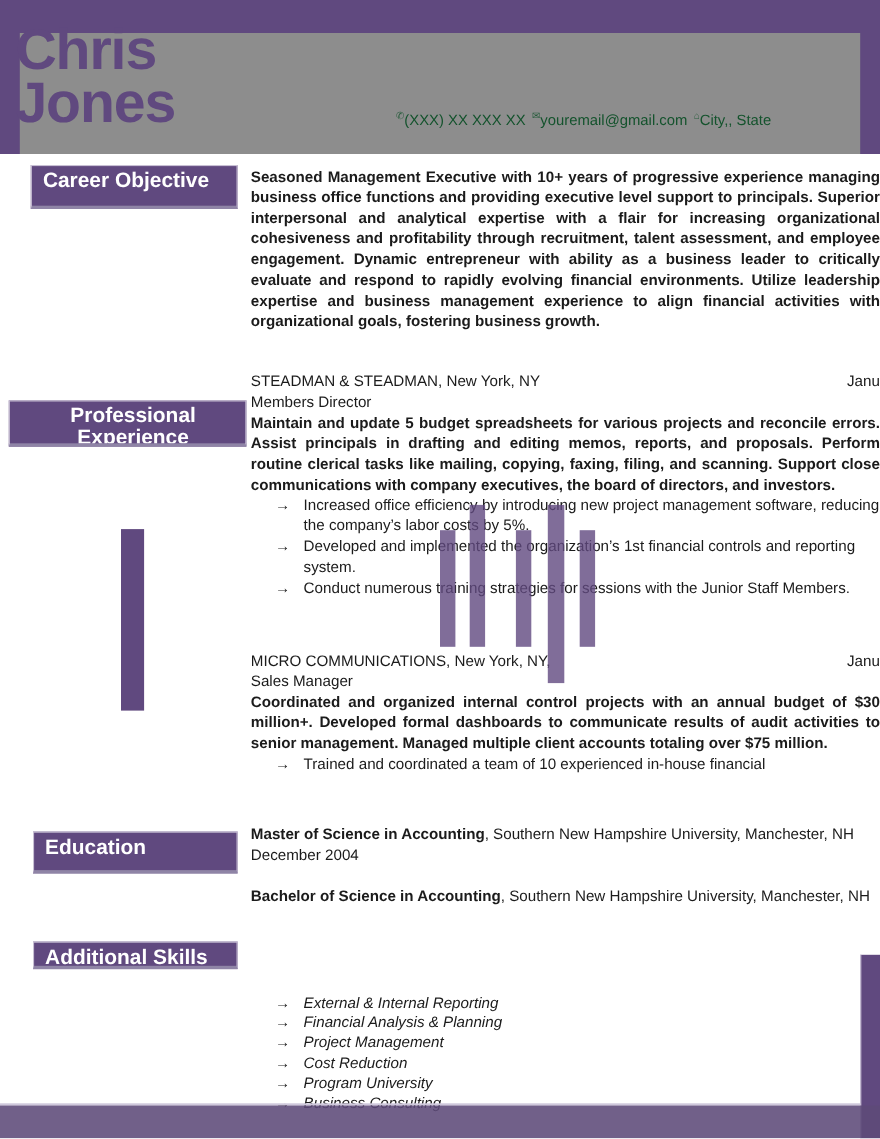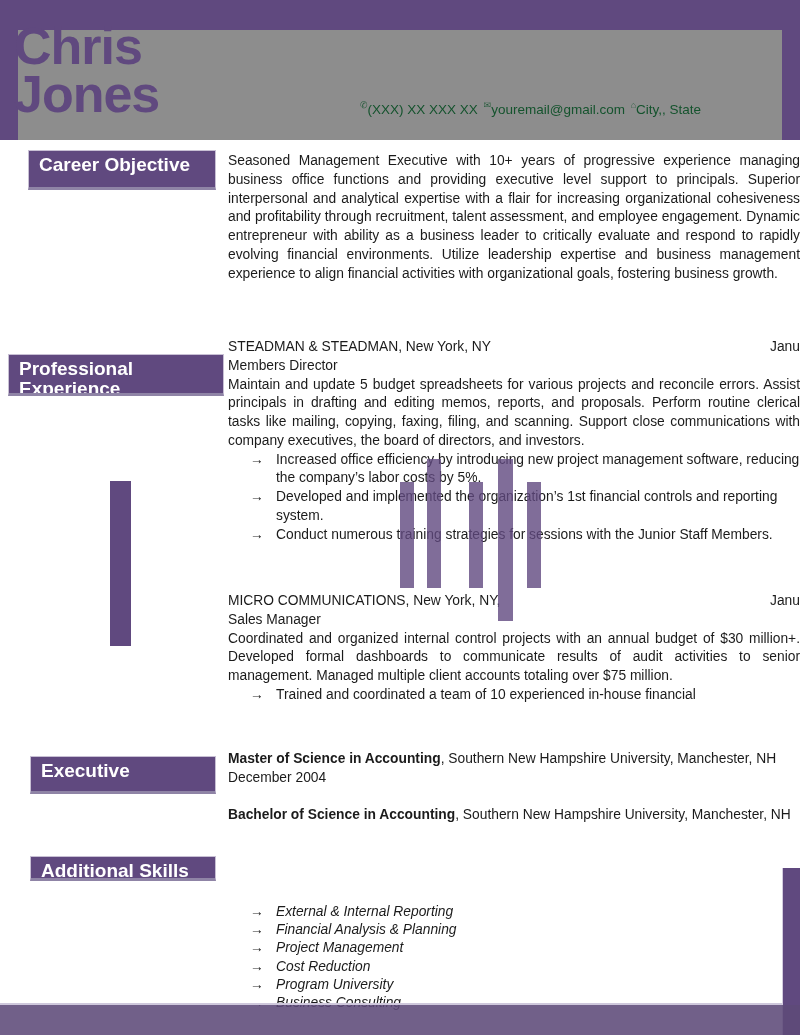--- a/index.html
+++ b/index.html
@@ -72,34 +72,34 @@
     display: block;
     color: #ffffff;
     font-weight: bold;
     font-size: 19px;
     line-height: 1.05;
     padding: 4px 0 0 10px;
     white-space: pre-line;
   }
 
   #sect-career  { left: 28px; top: 150px; width: 188px; height: 40px; }
-  #sect-prof    { left: 8px;  top: 354px; width: 216px; height: 42px; }
+  #sect-prof    { left: 8px;  top: 364px; width: 216px; height: 42px; text-align: center; }
   #sect-edu     { left: 30px; top: 756px; width: 186px; height: 38px; }
   #sect-skills  { left: 30px; top: 856px; width: 186px; height: 25px; }
 
   
   .content {
     position: absolute;
     left: 228px;
     width: 572px;
     font-size: 13.8px;
     color: #1b1b1b;
     line-height: 1.36;
   }
-  .just { text-align: justify; }
+  .just { text-align: justify; font-weight: bold; }
 
   #c-objective  { top: 152px; }
   #c-job1       { top: 338px; }
   #c-job2       { top: 592px; }
   #c-edu        { top: 750px; }
   #c-skills     { top: 903px; }
 
   .job-head {
     white-space: nowrap;
     position: relative;
@@ -177,21 +177,21 @@
   </div>
 
   <div id="sect-career" class="sect-box">
     <span>Career Objective</span>
   </div>
   <div id="sect-prof" class="sect-box">
     <span>Professional
 Experience</span>
   </div>
   <div id="sect-edu" class="sect-box">
-    <span>Executive</span>
+    <span>Education</span>
   </div>
   <div id="sect-skills" class="sect-box">
     <span>Additional Skills</span>
   </div>
 
   <div id="c-objective" class="content just">Seasoned Management Executive with 10+ years of progressive experience managing business office functions and providing executive level support to principals. Superior interpersonal and analytical expertise with a flair for increasing organizational cohesiveness and profitability through recruitment, talent assessment, and employee engagement. Dynamic entrepreneur with ability as a business leader to critically evaluate and respond to rapidly evolving financial environments. Utilize leadership expertise and business management experience to align financial activities with organizational goals, fostering business growth.</div>
 
   <div id="c-job1" class="content">
     <div class="job-head">
       <span>STEADMAN &amp; STEADMAN, New York, NY</span>

